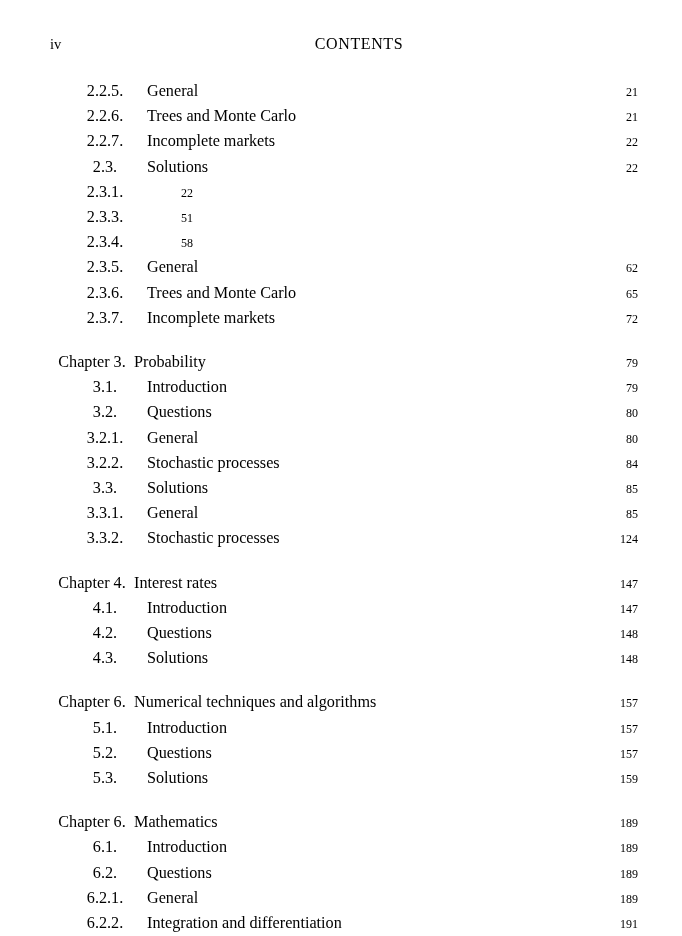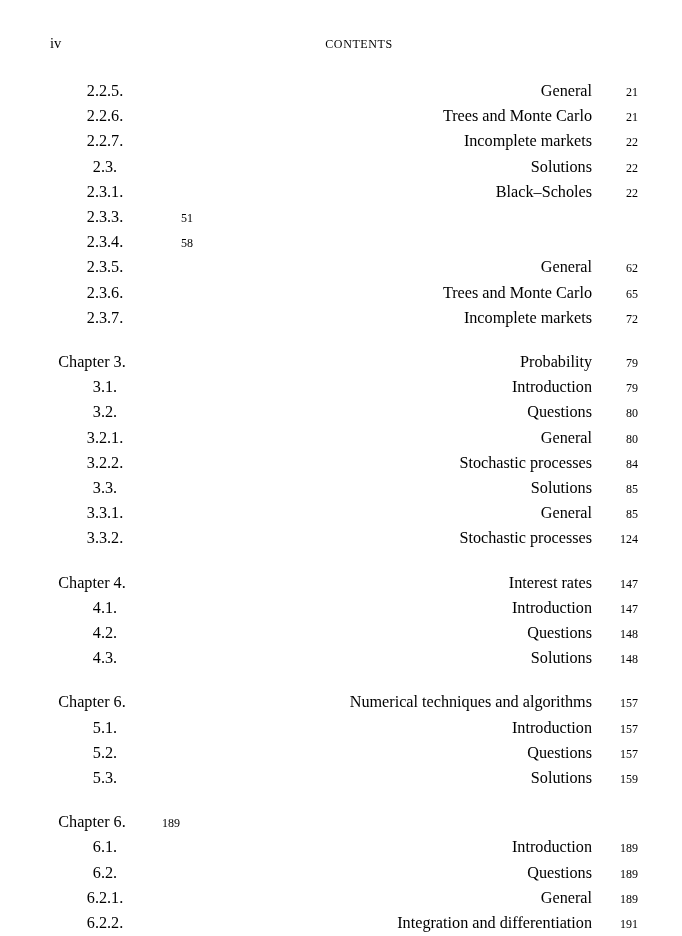--- a/index.html
+++ b/index.html
@@ -34,21 +34,21 @@
   }
   .folio {
     font-size: 14.5px;
     font-family: "Liberation Serif", serif;
     width: 120px;
     text-align: left;
   }
   .head-title {
     flex: 1;
     text-align: center;
-    font-size: 12px;
+    font-size: 16px;
     letter-spacing: 0.6px;
     font-family: "Liberation Serif", serif;
     margin-left: -90px;
   }
   .toc {
     margin: 0;
     padding: 0;
   }
   .entry {
     display: flex;
@@ -64,21 +64,21 @@
     display: inline-block;
     text-align: center;
     flex: 0 0 auto;
   }
   
   .lvl-chapter .num { width: 84px; padding-left: 0px; }
   .lvl-1 .num { width: 84px; padding-left: 13px; }
   .lvl-2 .num { width: 84px; padding-left: 13px; }
   .title {
     flex: 1 1 auto;
-    text-align: right;
+    text-align: left;
   }
   .pageno {
     flex: 0 0 auto;
     width: 46px;
     text-align: right;
     font-size: 12px;
   }
 </style>
 </head>
 <body>
@@ -106,21 +106,20 @@
         <span class="title">Incomplete markets</span>
         <span class="pageno">22</span>
       </div>
       <div class="entry lvl-1">
         <span class="num">2.3.</span>
         <span class="title">Solutions</span>
         <span class="pageno">22</span>
       </div>
       <div class="entry lvl-2">
         <span class="num">2.3.1.</span>
-        <span class="title">Black–Scholes</span>
         <span class="pageno">22</span>
       </div>
       <div class="entry lvl-2">
         <span class="num">2.3.3.</span>
         <span class="pageno">51</span>
       </div>
       <div class="entry lvl-2">
         <span class="num">2.3.4.</span>
         <span class="pageno">58</span>
       </div>
@@ -214,20 +213,21 @@
         <span class="title">Questions</span>
         <span class="pageno">157</span>
       </div>
       <div class="entry lvl-1">
         <span class="num">5.3.</span>
         <span class="title">Solutions</span>
         <span class="pageno">159</span>
       </div>
       <div class="entry lvl-chapter gap">
         <span class="num">Chapter 6.</span>
+        <span class="title">Mathematics</span>
         <span class="pageno">189</span>
       </div>
       <div class="entry lvl-1">
         <span class="num">6.1.</span>
         <span class="title">Introduction</span>
         <span class="pageno">189</span>
       </div>
       <div class="entry lvl-1">
         <span class="num">6.2.</span>
         <span class="title">Questions</span>

